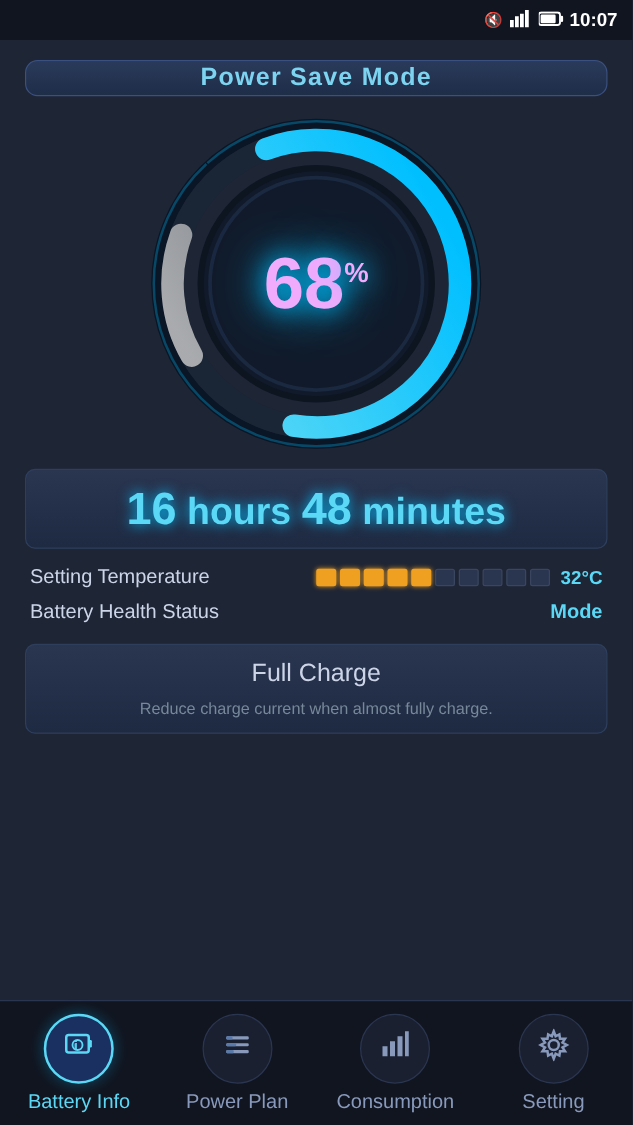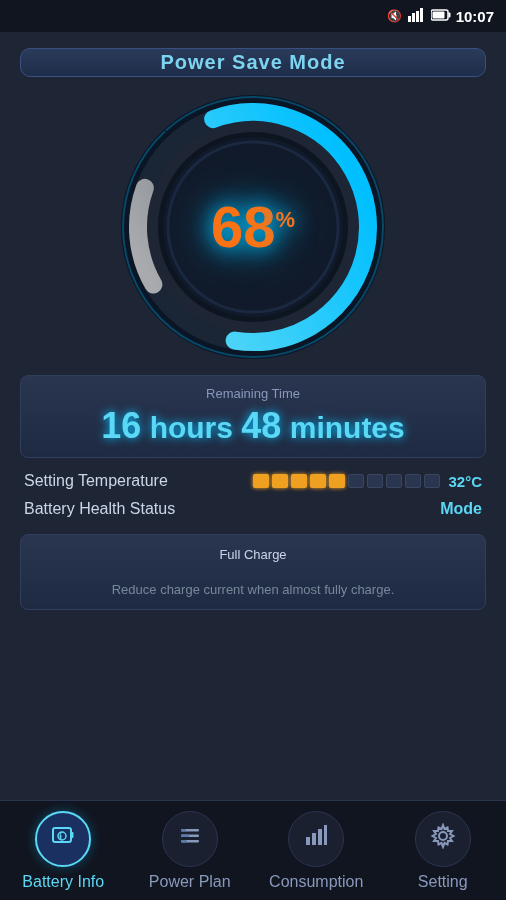--- a/index.html
+++ b/index.html
@@ -82,21 +82,21 @@
     }
 
     .gauge-center-text {
       position: absolute;
       display: flex;
       flex-direction: column;
       align-items: center;
       justify-content: center;
     }
     .gauge-percentage {
-      color: #f97316;
+      color: #f0abfc;
       font-size: 58px;
       font-weight: bold;
       text-shadow: 0 0 20px #00bfff, 0 0 40px #00bfff;
       line-height: 1;
     }
     .gauge-percent-symbol {
       font-size: 22px;
       vertical-align: super;
     }
 
@@ -180,22 +180,22 @@
       width: 100%;
       background: linear-gradient(180deg, #2a3550 0%, #1e2a42 100%);
       border: 1px solid #2e3f5e;
       border-radius: 8px;
       padding: 12px 16px;
       text-align: center;
       margin-top: 6px;
     }
     .full-charge-title {
       color: #ccd5e8;
-      font-size: 13px;
-      margin-bottom: 20px;
+      font-size: 20px;
+      margin-bottom: 8px;
     }
     .full-charge-desc {
       color: #778899;
       font-size: 13px;
     }
 
     
     .bottom-nav {
       position: absolute;
       bottom: 0;
@@ -306,21 +306,20 @@
       </defs>
     </svg>
     <div class="gauge-center-text">
       <span class="gauge-percentage">
         <span>68</span><span class="gauge-percent-symbol">%</span>
       </span>
     </div>
   </div>
 
   <div class="remaining-time-box">
-    <div class="remaining-label">Remaining Time</div>
     <div class="remaining-time">
       <span class="num">16</span>
       <span>hours</span>
       <span class="num">48</span>
       <span>minutes</span>
     </div>
   </div>
 
   <div class="info-rows">
 

